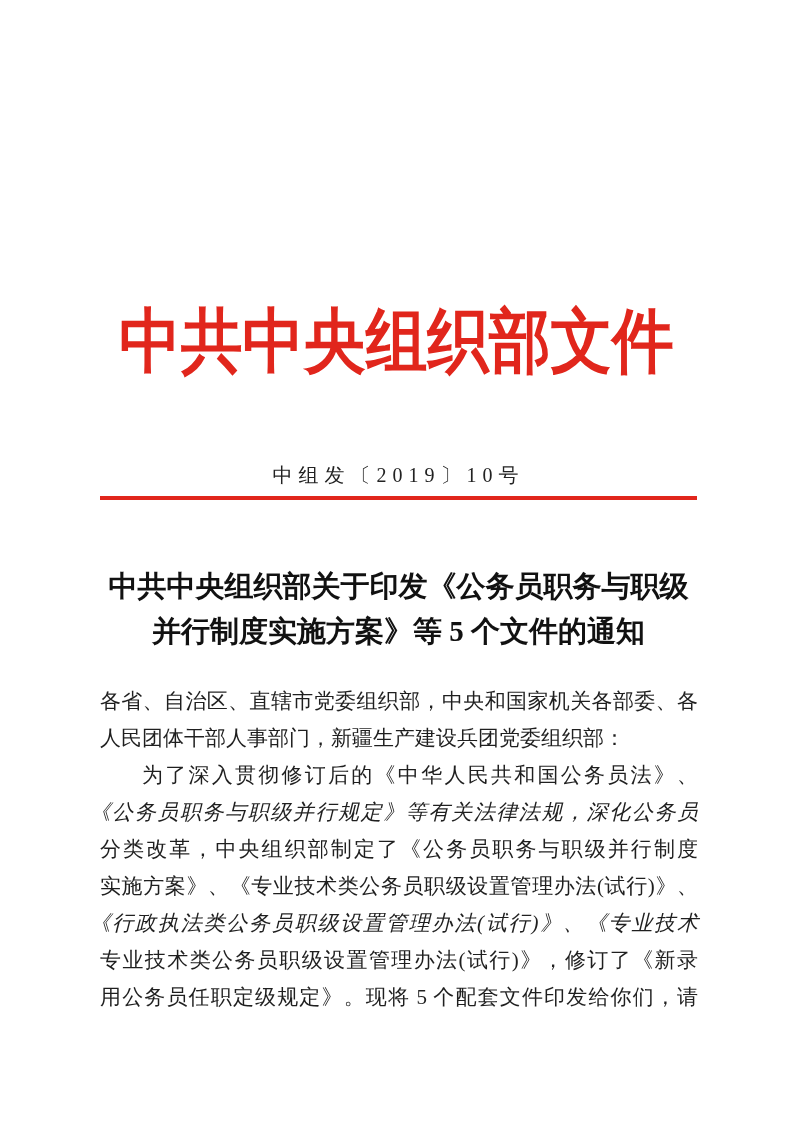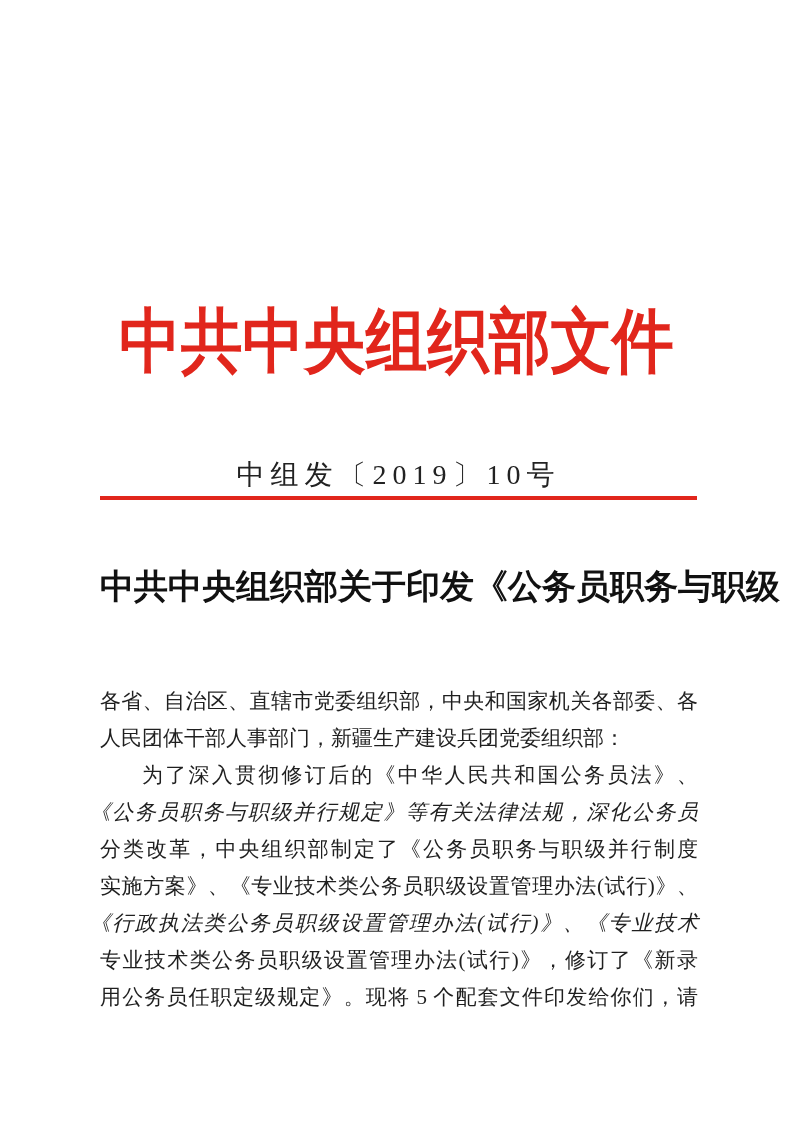--- a/index.html
+++ b/index.html
@@ -33,21 +33,21 @@
     white-space: nowrap;
     letter-spacing: 0px;
   }
   
   .doc-number {
     position: absolute;
     top: 436px;
     left: 100px;
     width: 597px;
     text-align: center;
-    font-size: 28px;
+    font-size: 20px;
     line-height: 28px;
     letter-spacing: 6px;
     color: #222222;
     white-space: nowrap;
   }
   
   .red-rule {
     position: absolute;
     top: 471px;
     left: 100px;
@@ -56,21 +56,21 @@
     background: #e1261c;
   }
   
   .doc-title {
     position: absolute;
     top: 539px;
     left: 100px;
     width: 597px;
     text-align: center;
     font-weight: bold;
-    font-size: 34px;
+    font-size: 29px;
     line-height: 45px;
     color: #111111;
   }
   .title-line {
     white-space: nowrap;
   }
   
   .body-block {
     position: absolute;
     top: 658px;
@@ -101,20 +101,21 @@
 <div class="page">
 
   <div class="letterhead">中共中央组织部文件</div>
 
   <div class="doc-number">中组发〔2019〕10号</div>
 
   <div class="red-rule"></div>
 
   <div class="doc-title">
     <div class="title-line">中共中央组织部关于印发《公务员职务与职级</div>
+    <div class="title-line">并行制度实施方案》等 5 个文件的通知</div>
   </div>
 
   <div class="body-block">
     <div class="body-line stretch">各省、自治区、直辖市党委组织部，中央和国家机关各部委、各</div>
     <div class="body-line">人民团体干部人事部门，新疆生产建设兵团党委组织部：</div>
     <div class="body-line stretch indent">为了深入贯彻修订后的《中华人民共和国公务员法》、</div>
     <div class="body-line stretch hang">《公务员职务与职级并行规定》等有关法律法规，深化公务员</div>
     <div class="body-line stretch">分类改革，中央组织部制定了《公务员职务与职级并行制度</div>
     <div class="body-line stretch">实施方案》、《专业技术类公务员职级设置管理办法(试行)》、</div>
     <div class="body-line stretch hang">《行政执法类公务员职级设置管理办法(试行)》、《专业技术</div>

